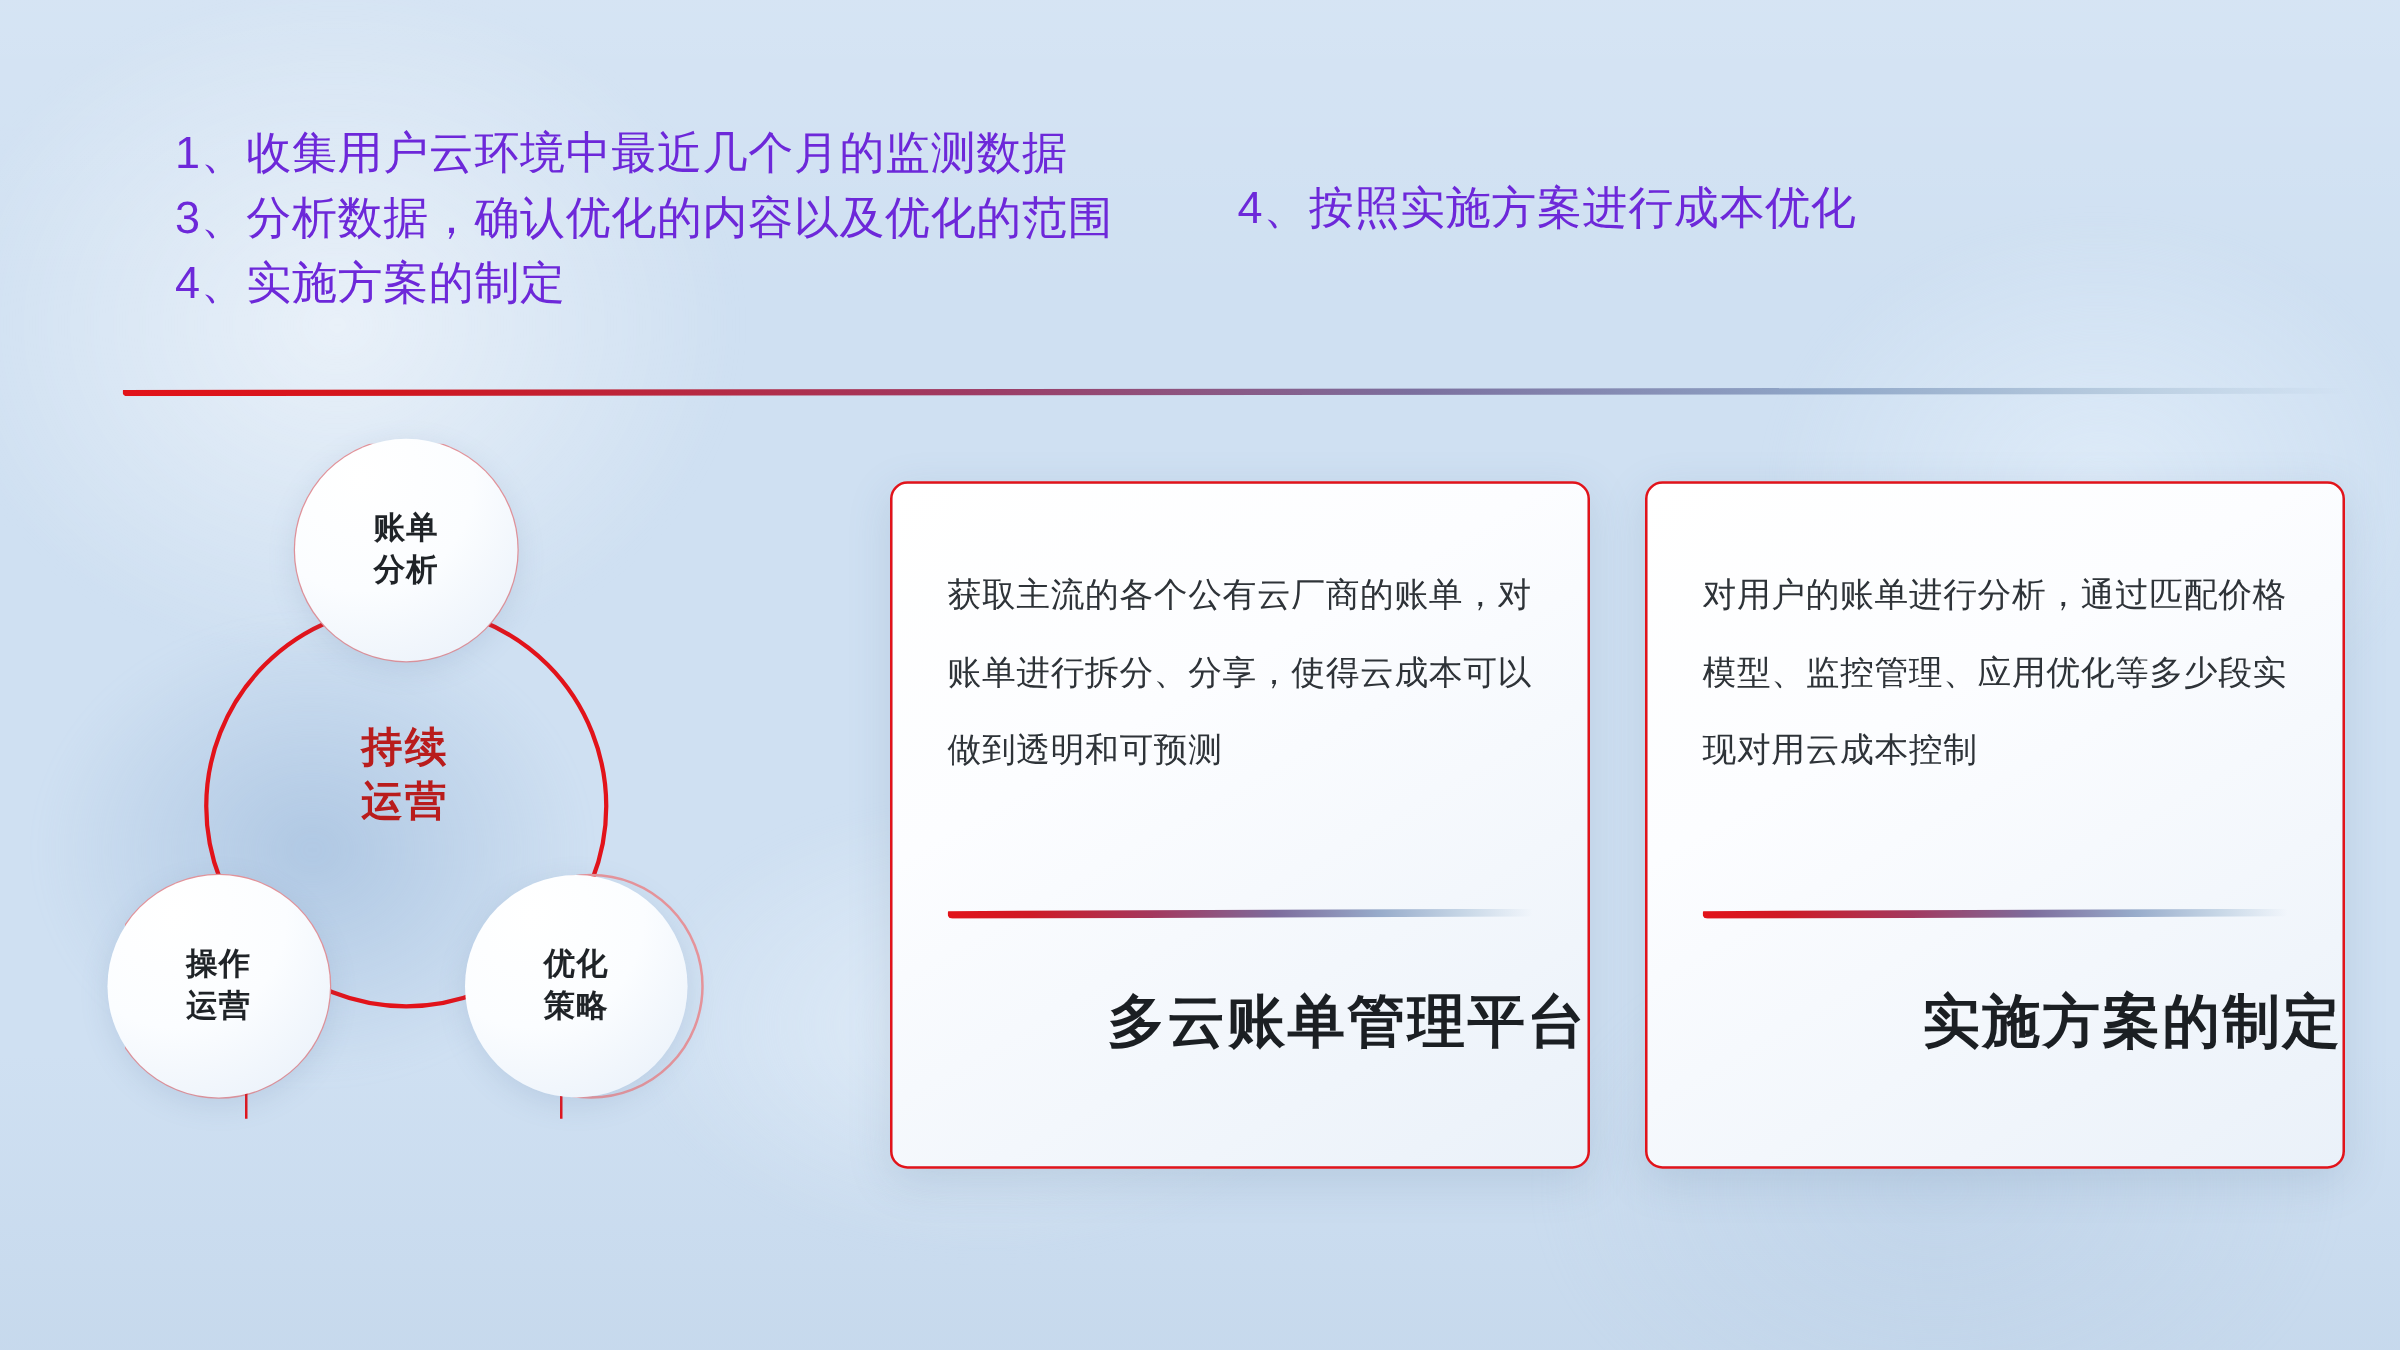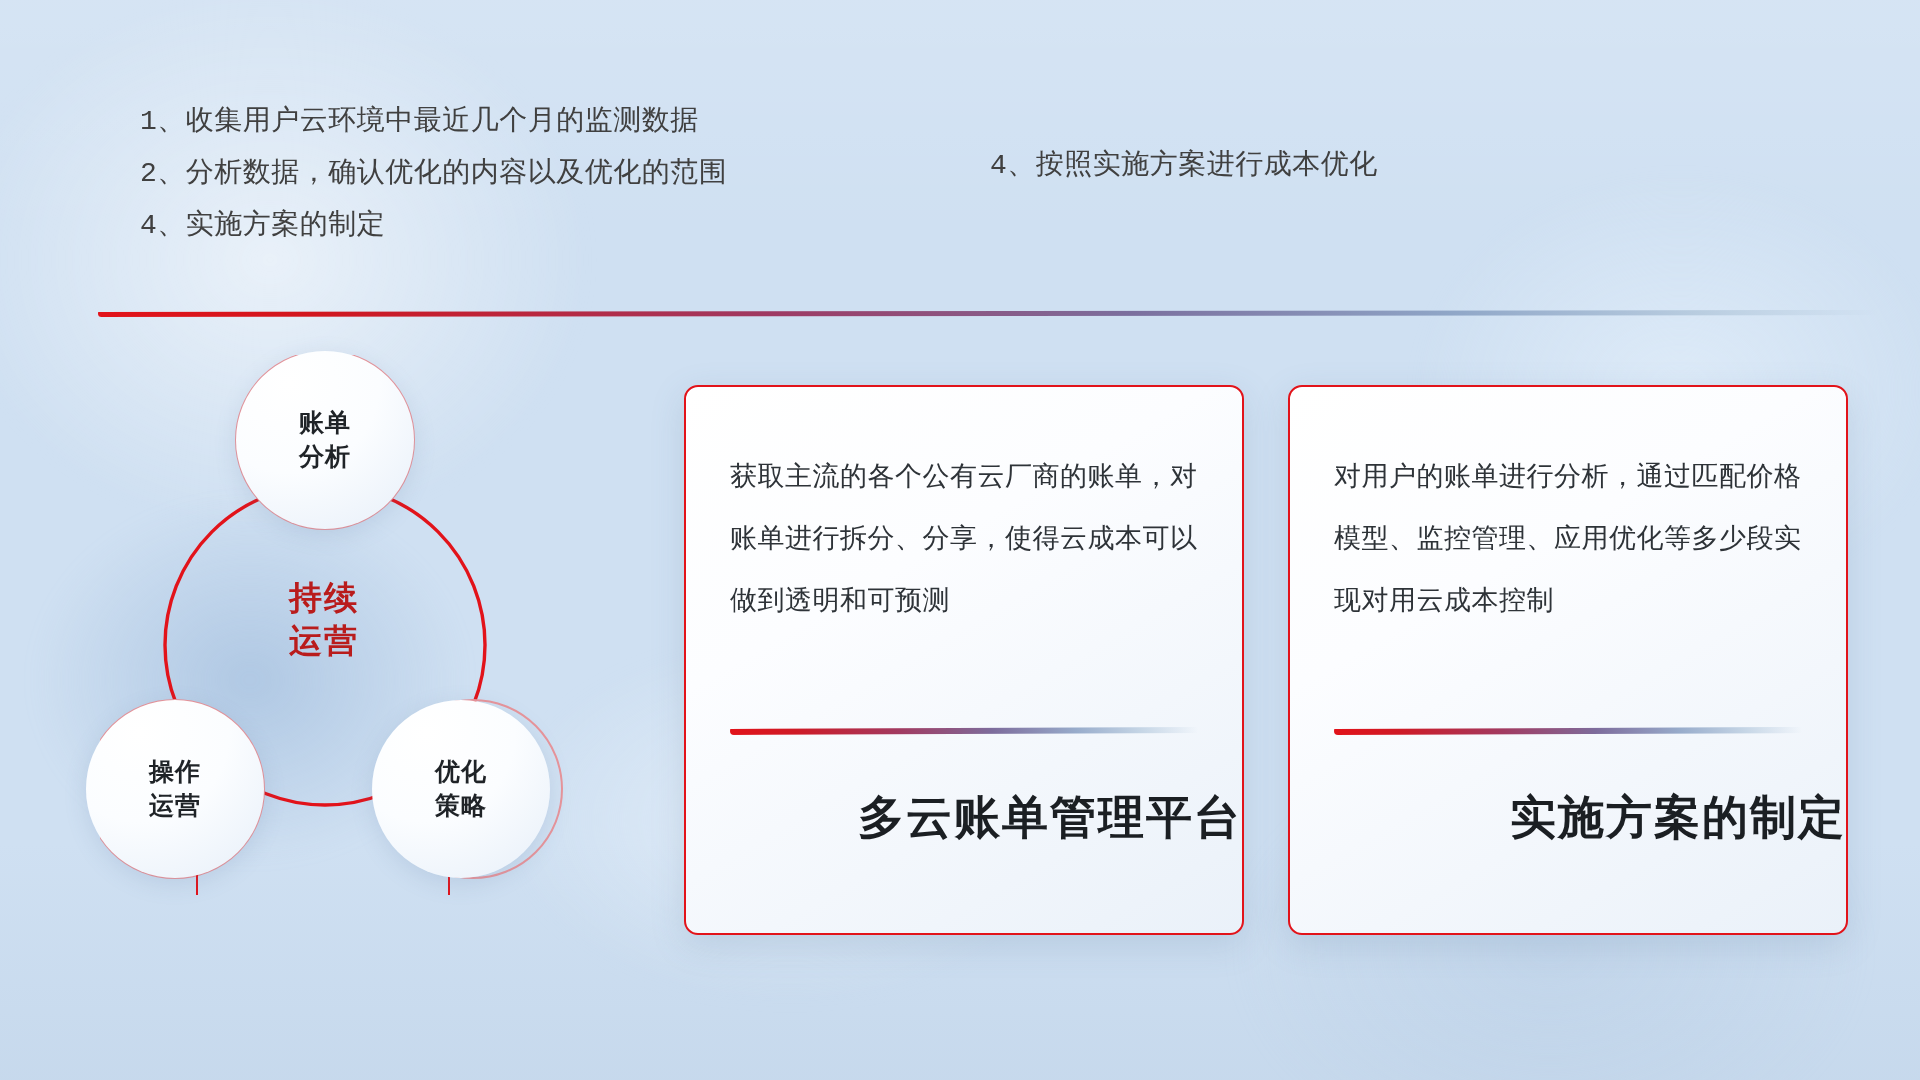--- a/index.html
+++ b/index.html
@@ -48,22 +48,22 @@
     position:absolute; inset:0;
     background:linear-gradient(180deg, rgba(255,255,255,.14) 0%, rgba(255,255,255,0) 22%, rgba(255,255,255,0) 78%, rgba(160,185,212,.18) 100%);
   }
 
   .stage{ position:absolute; inset:0; z-index:2; }
 
   
   .steps-left{ position:absolute; left:140px; top:96px; }
   .steps-right{ position:absolute; left:990px; top:140px; }
   .step-line{
-    font-size:28px; line-height:52px; color:#404040;
-    letter-spacing:.5px; white-space:nowrap;font-family:Liberation Mono, monospace;
+    font-size:36px; line-height:52px; color:#6d28d9;
+    letter-spacing:.5px; white-space:nowrap;
   }
 
   
   .divider{
     position:absolute; left:98px; top:310px; width:1780px; height:7px;
     background:linear-gradient(90deg,#e2131a 0%,#d2161e 12%,#9e3a63 38%,#7b6f9e 58%,#8fa6c7 76%,#b9cde0 90%,rgba(200,216,232,0) 100%);
     border-radius:4px 0 0 4px;
     clip-path:polygon(0 28%,100% 0,100% 72%,0 100%);
   }
 
@@ -91,20 +91,21 @@
     letter-spacing:2px;
   }
 
   
   .card{
     position:absolute; top:385px; width:560px; height:550px;
     border:2px solid #e2131a; border-radius:14px;
     background:linear-gradient(150deg,#ffffff 0%,#fcfdff 35%,#f3f7fc 68%,#eaf1f9 100%);
     box-shadow:0 10px 34px rgba(90,120,155,.18);
     padding:58px 44px 0 44px;
+    margin-left:28px;
   }
   .card1{ left:684px; }
   .card2{ left:1288px; }
   .card-desc{
     font-size:27px; line-height:62px; color:#2e3338; letter-spacing:.5px;
   }
   .card-rule{
     position:absolute; left:44px; right:44px; top:340px; height:8px;
     background:linear-gradient(90deg,#e2131a 0%,#cf1a26 14%,#a23a60 36%,#7d6c9c 56%,#98accb 74%,#c6d6e6 88%,rgba(210,224,238,0) 100%);
     border-radius:4px 0 0 4px;
@@ -125,21 +126,21 @@
   <div class="bg-blob2"></div>
   <div class="bg-blob5"></div>
   <div class="bg-blob4"></div>
   <div class="bg-vign"></div>
 </div>
 
 <div class="stage">
 
   <div class="steps-left">
     <div class="step-line">1、收集用户云环境中最近几个月的监测数据</div>
-    <div class="step-line">2、分析数据，确认优化的内容以及优化的范围</div>
+    <div class="step-line">3、分析数据，确认优化的内容以及优化的范围</div>
     <div class="step-line">4、实施方案的制定</div>
   </div>
 
   <div class="steps-right">
     <div class="step-line">4、按照实施方案进行成本优化</div>
   </div>
 
   <div class="divider"></div>
 
   <div class="venn">

